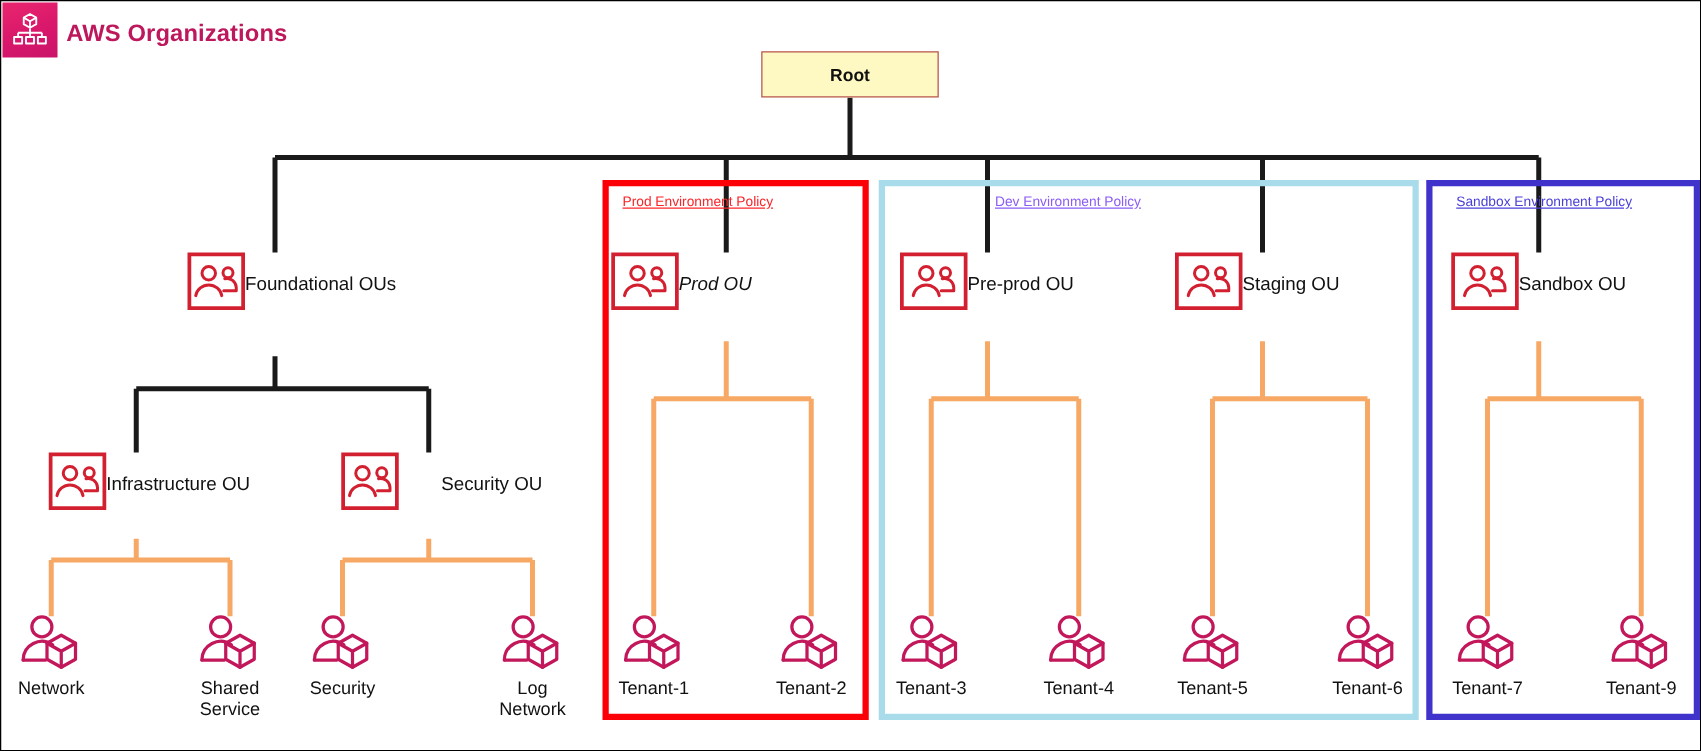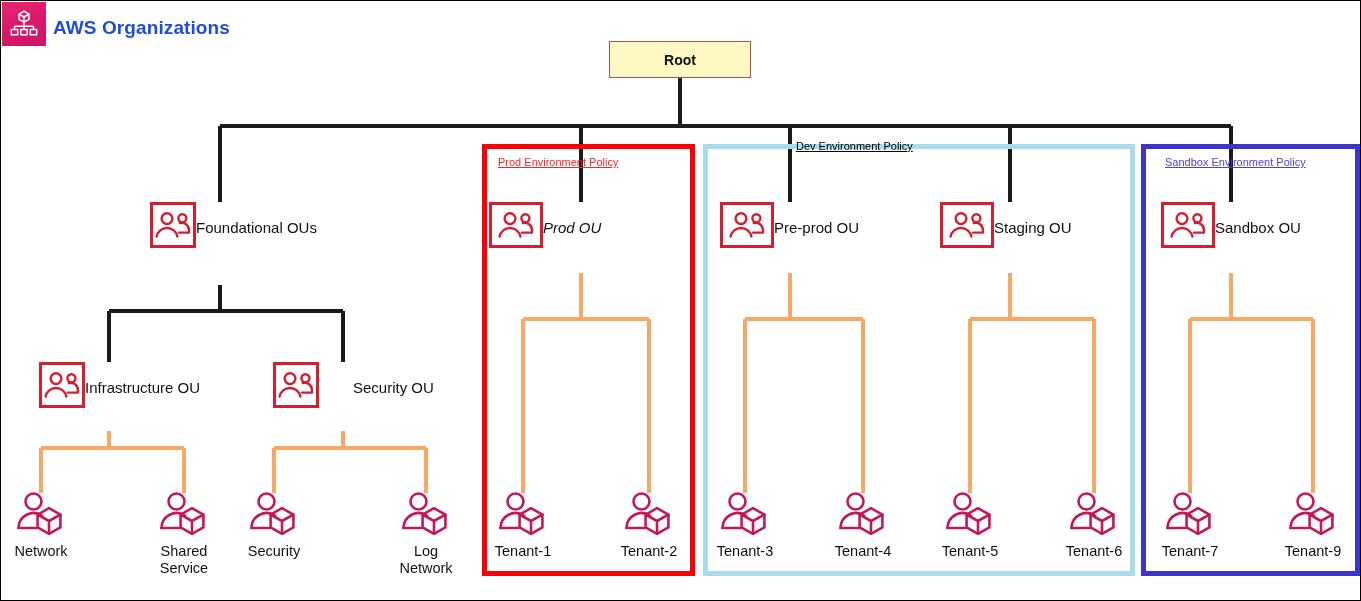--- a/index.html
+++ b/index.html
@@ -17,21 +17,21 @@
     overflow:hidden;
   }
   
   #brand-logo{
     position:absolute;left:1px;top:1px;width:44px;height:44px;
     background:linear-gradient(160deg,#e8266e 0%,#d9176b 55%,#c9146a 100%);
     display:flex;align-items:center;justify-content:center;
   }
   #brand-title{
     position:absolute;left:52px;top:16px;
-    font-size:19px;font-weight:bold;color:#1d4ed8;letter-spacing:.1px;
+    font-size:19px;font-weight:bold;color:#be185d;letter-spacing:.1px;
     white-space:nowrap;
   }
   
   #wires{position:absolute;left:0;top:0;width:1361px;height:601px;pointer-events:none;}
   
   .root-box{
     position:absolute;
     background:#f8cecc;
     border:1px solid #b85450;
     box-sizing:border-box;
@@ -107,21 +107,21 @@
       <line x1="1230" y1="272" x2="1230" y2="318" stroke="#f7a864" stroke-width="4"></line>
       <line x1="1189" y1="318" x2="1312" y2="318" stroke="#f7a864" stroke-width="4"></line>
       <line x1="1189" y1="318" x2="1189" y2="492" stroke="#f7a864" stroke-width="4"></line>
       <line x1="1312" y1="318" x2="1312" y2="492" stroke="#f7a864" stroke-width="4"></line>
     </svg>
 
   <div id="policy-layer">
       <div class="policy-box" style="left: 481px; top: 143px; width: 213px; height: 432px; border: 5px solid rgb(251, 0, 7);"></div>
       <div class="policy-label" style="left: 497px; top: 152px; width: 190px; color: rgb(251, 36, 41);">Prod Environment Policy</div>
       <div class="policy-box" style="left: 702px; top: 143px; width: 432px; height: 432px; border: 5px solid rgb(168, 220, 234);"></div>
-      <div class="policy-label" style="left: 795px; top: 136px; width: 260px; color: #000000;">Dev Environment Policy</div>
+      <div class="policy-label" style="left: 795px; top: 152px; width: 260px; color: #8b5cf6;">Dev Environment Policy</div>
       <div class="policy-box" style="left: 1140px; top: 143px; width: 219px; height: 432px; border: 5px solid rgb(63, 51, 204);"></div>
       <div class="policy-label" style="left: 1164px; top: 152px; width: 168px; color: rgb(75, 63, 216);">Sandbox Environment Policy</div>
     </div>
 
   <div class="root-box" id="root-box" style="left: 608px; top: 40px; width: 142px; height: 37px; background: #fef9c3; border-color: rgb(184, 84, 80);">
     <span>Root</span>
   </div>
 
   <div id="node-layer">
       <div class="ou-node" style="left: 149px; top: 201px; width: 140px;">

